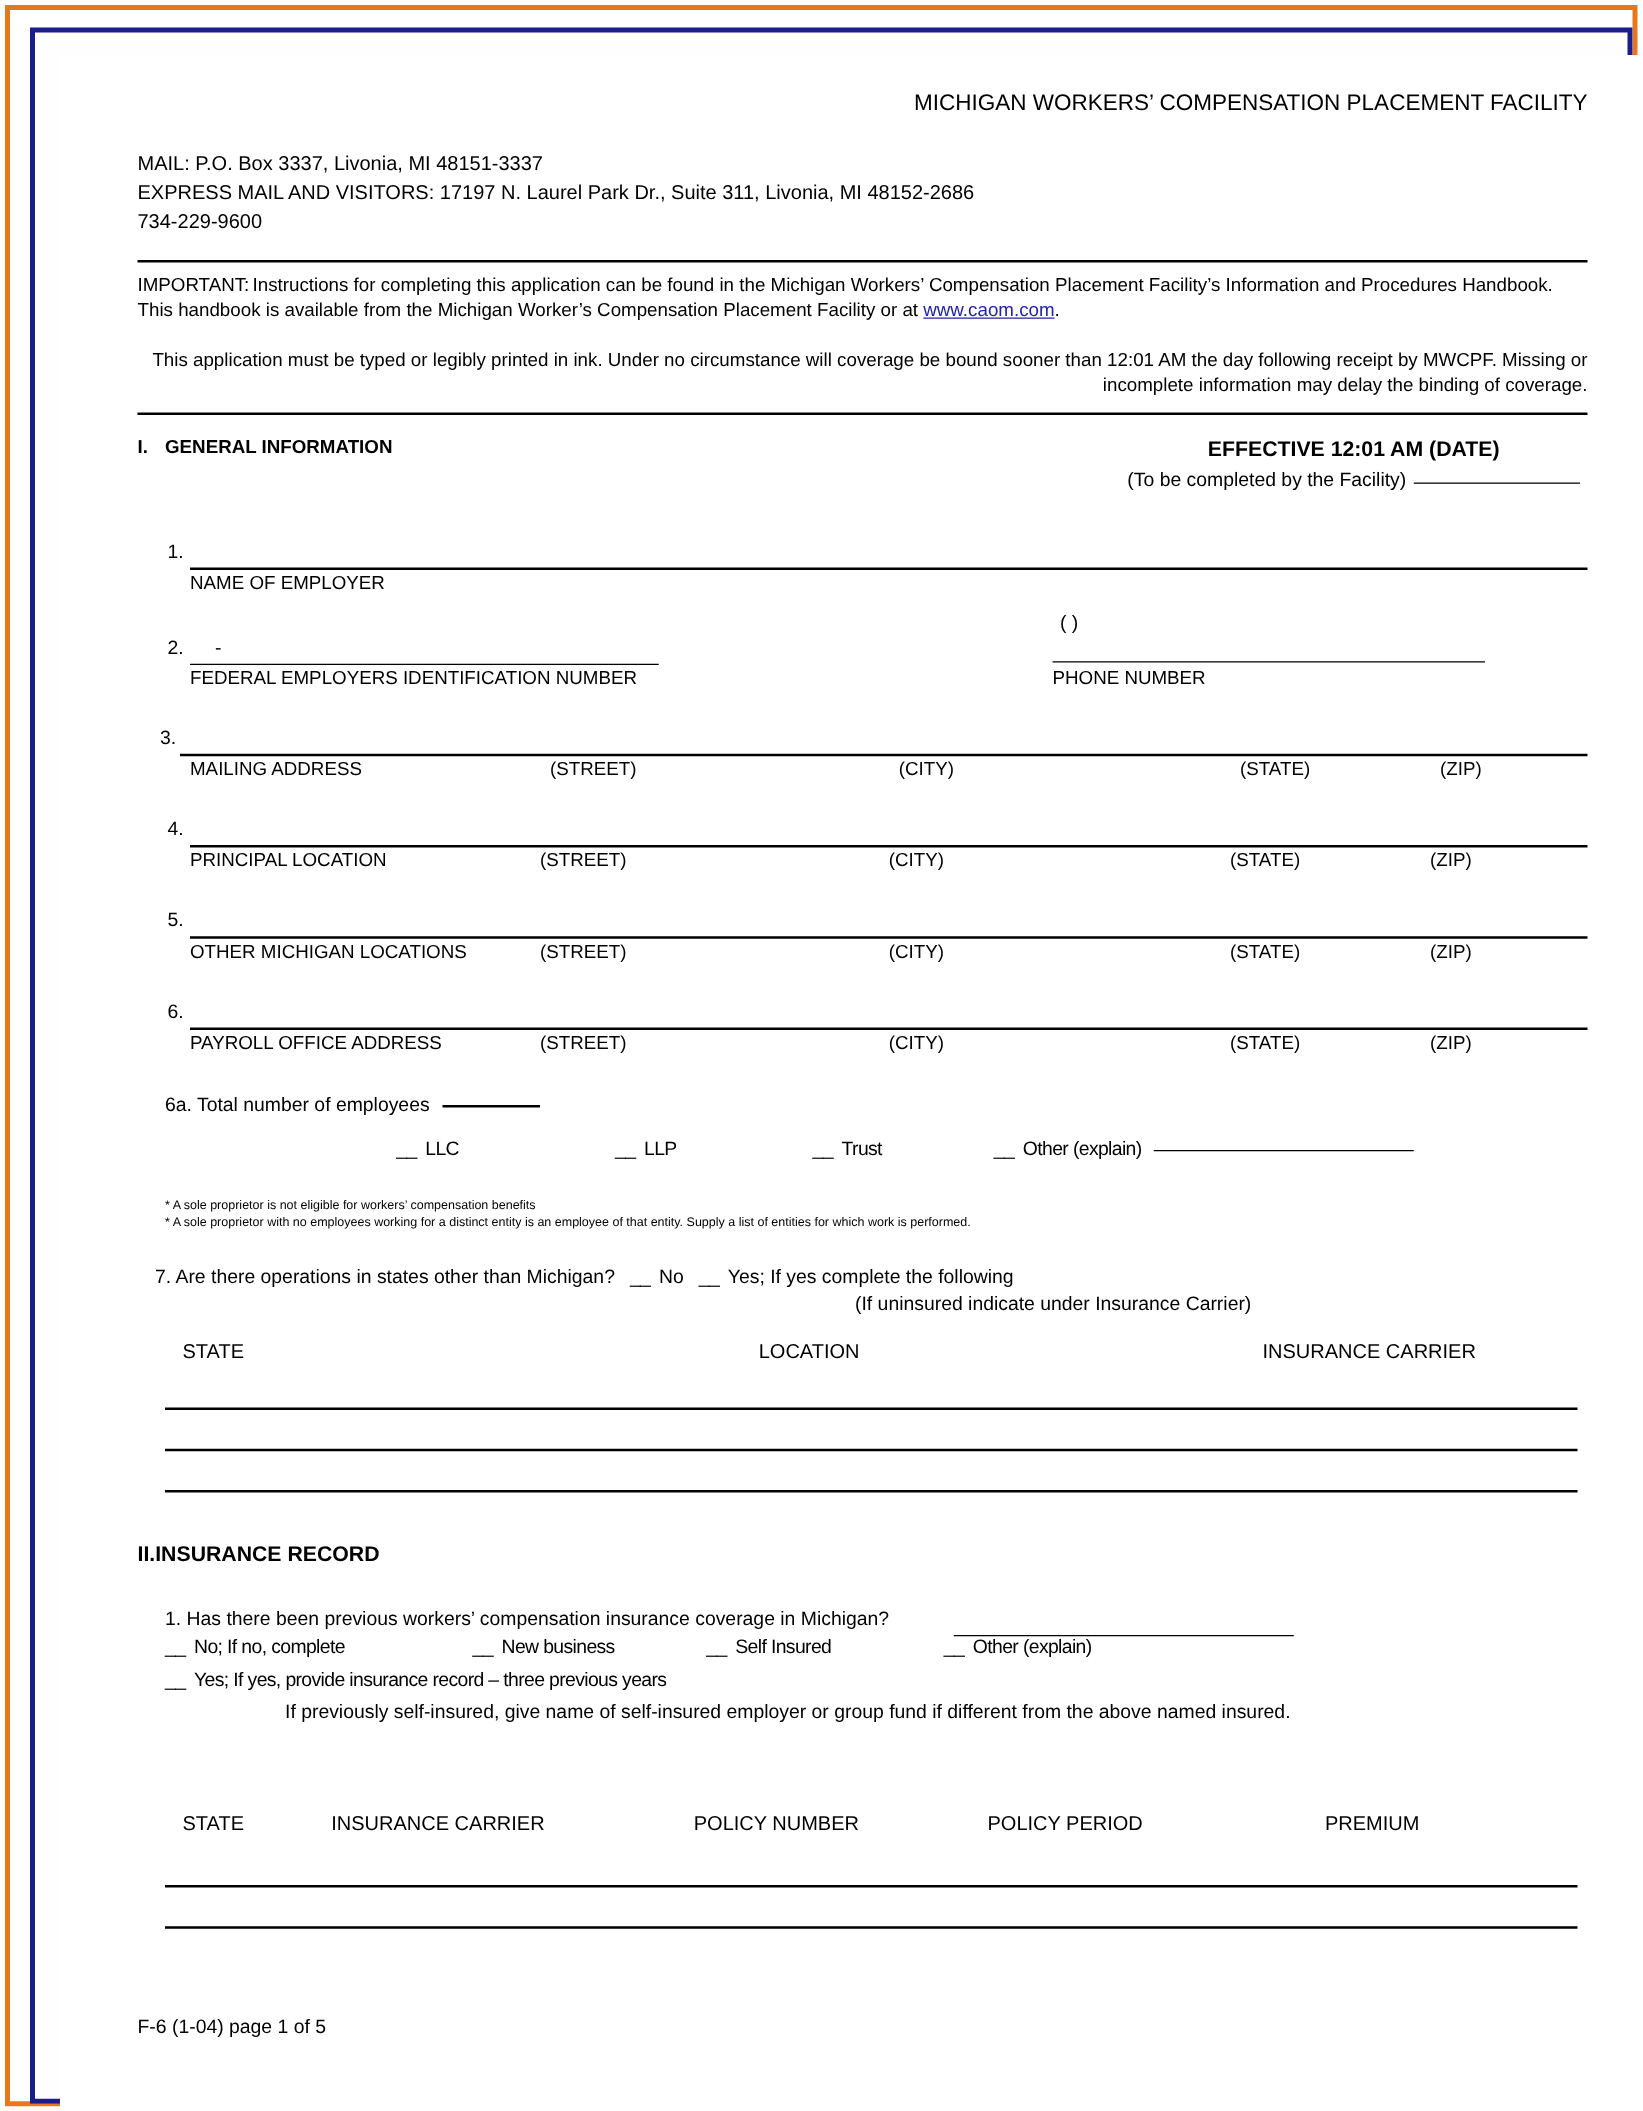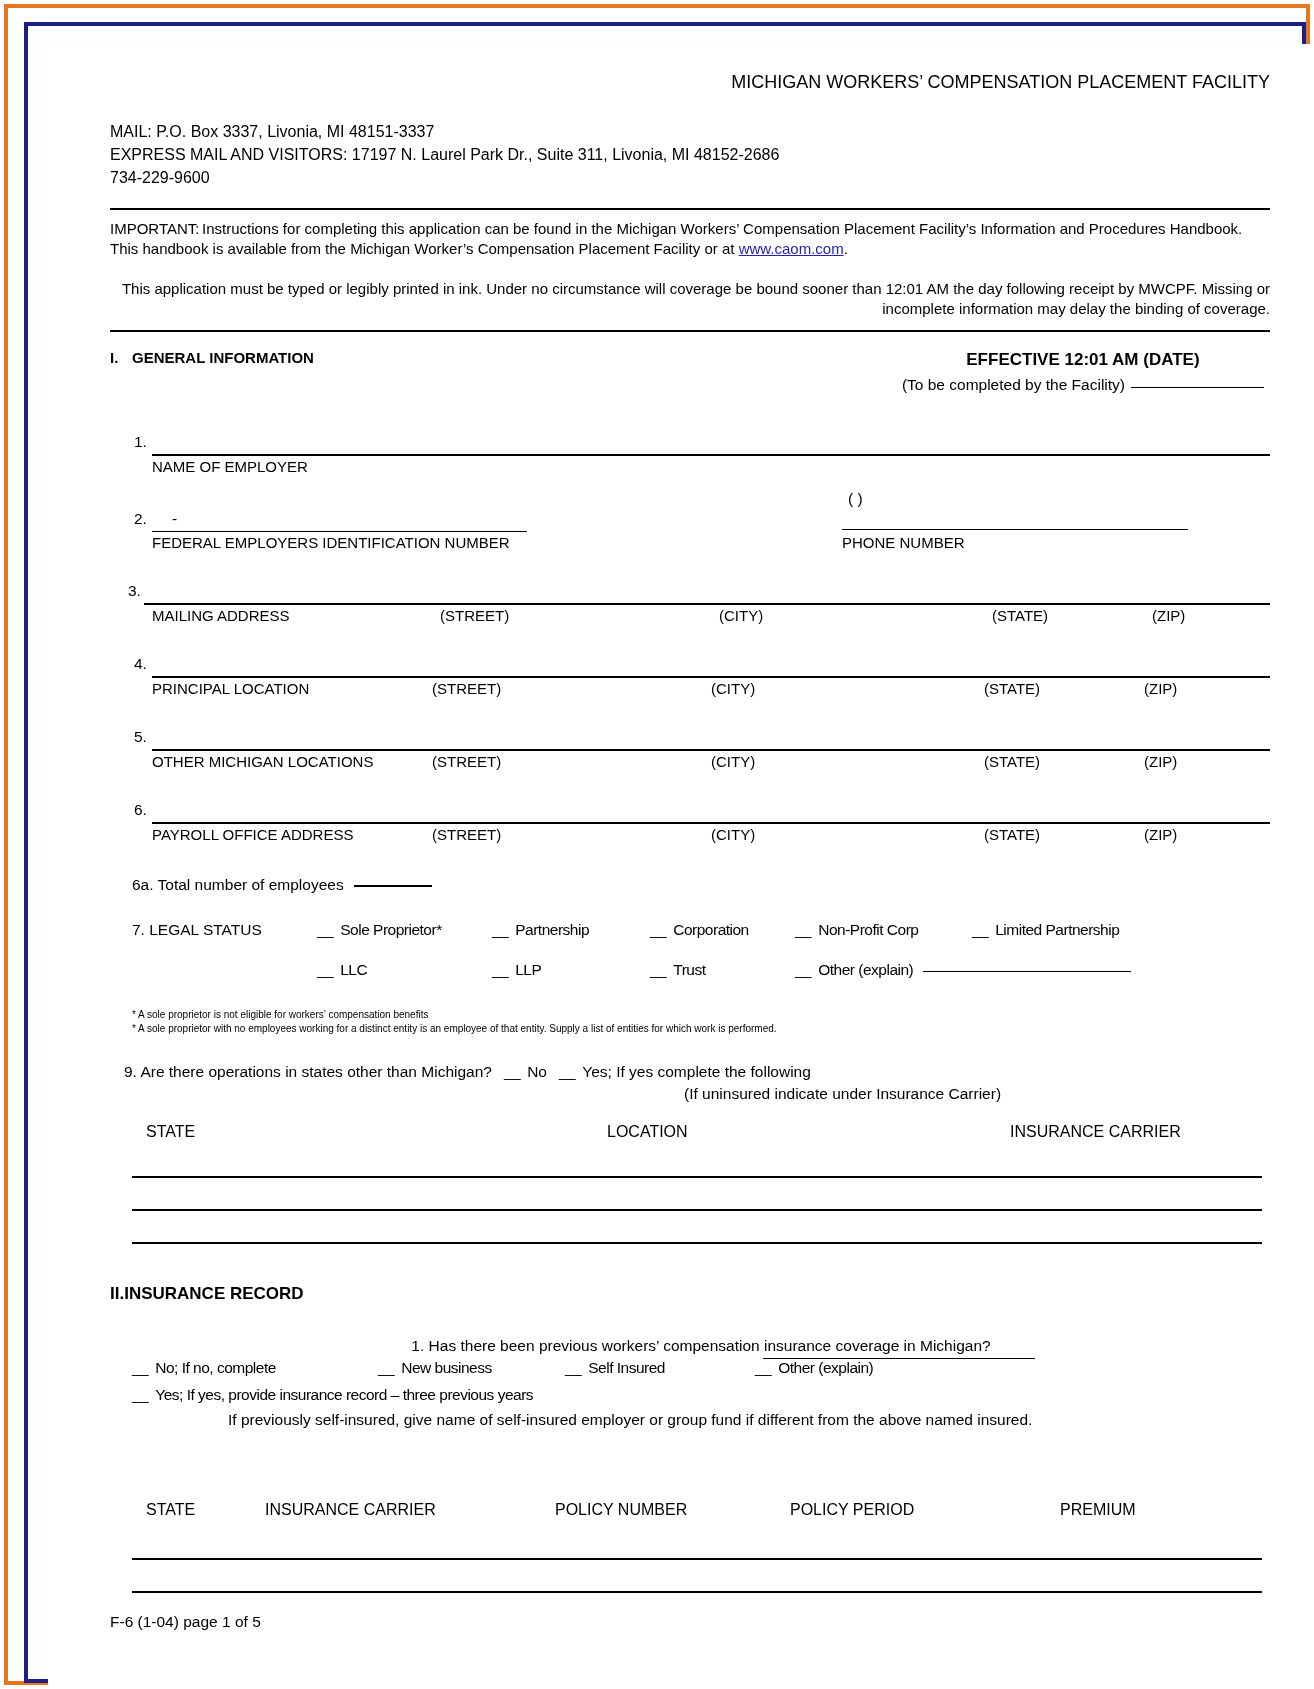--- a/index.html
+++ b/index.html
@@ -238,21 +238,21 @@
   }
   .wide-lines .wline + .wline { margin-top: 31px; }
 
   
   .sec2-head {
     font-weight: bold;
     font-size: 17px;
     margin-top: 39px;
     padding-left: 0px;
   }
-  .ins-q { margin-top: 32px; padding-left: 22px; font-size: 15.5px; text-align: center; }
+  .ins-q { margin-top: 32px; padding-left: 22px; font-size: 15.5px; }
   .ins-opt-row {
     position: relative;
     height: 24px;
     margin-top: 3px;
     padding-left: 22px;
     font-size: 15.5px;
   }
   .ins-opt-row span { position: absolute; top: 0; white-space: nowrap; }
   .ins-opt-row .optline {
     display: inline-block;
@@ -379,42 +379,34 @@
             <span style="left:559px">(CITY)</span>
             <span style="left:832px">(STATE)</span>
             <span style="left:992px">(ZIP)</span>
           </div>
         </div>
 
         <div class="q-row indent1" style="margin-top:28px;">
           <span>6a.  Total number of employees</span><span class="inline-blank"></span>
         </div>
 
-        <div class="legal-row indent1">
-          <span style="left:22px">7.  LEGAL STATUS</span>
-          <span class="cb" style="left:207px">Sole Proprietor*</span>
-          <span class="cb" style="left:382px">Partnership</span>
-          <span class="cb" style="left:540px">Corporation</span>
-          <span class="cb" style="left:685px">Non-Profit Corp</span>
-          <span class="cb" style="left:862px">Limited Partnership</span>
-        </div>
         <div class="legal-row second indent1">
           <span class="cb" style="left:207px">LLC</span>
           <span class="cb" style="left:382px">LLP</span>
           <span class="cb" style="left:540px">Trust</span>
           <div style="left:685px"><span class="cb">Other (explain)</span><span class="explain-line"></span></div>
         </div>
 
         <div class="footnotes">
           <div>* A sole proprietor is not eligible for workers’ compensation benefits</div>
           <div>* A sole proprietor with no employees working for a distinct entity is an employee of that entity.  Supply a list of entities for which work is performed.</div>
         </div>
 
         <div class="q8">
-          <span>9.  Are there operations in states other than Michigan?</span><span class="inline-cb">No</span><span class="inline-cb">Yes;  If yes complete the following</span>
+          <span>7.  Are there operations in states other than Michigan?</span><span class="inline-cb">No</span><span class="inline-cb">Yes;  If yes complete the following</span>
         </div>
         <div class="q8-note">(If uninsured indicate under Insurance Carrier)</div>
 
         <div class="hdr-row">
           <span style="left:36px">STATE</span>
           <span style="left:497px">LOCATION</span>
           <span style="left:900px">INSURANCE CARRIER</span>
         </div>
 
         <div class="wide-lines" style="margin-top:30px">

